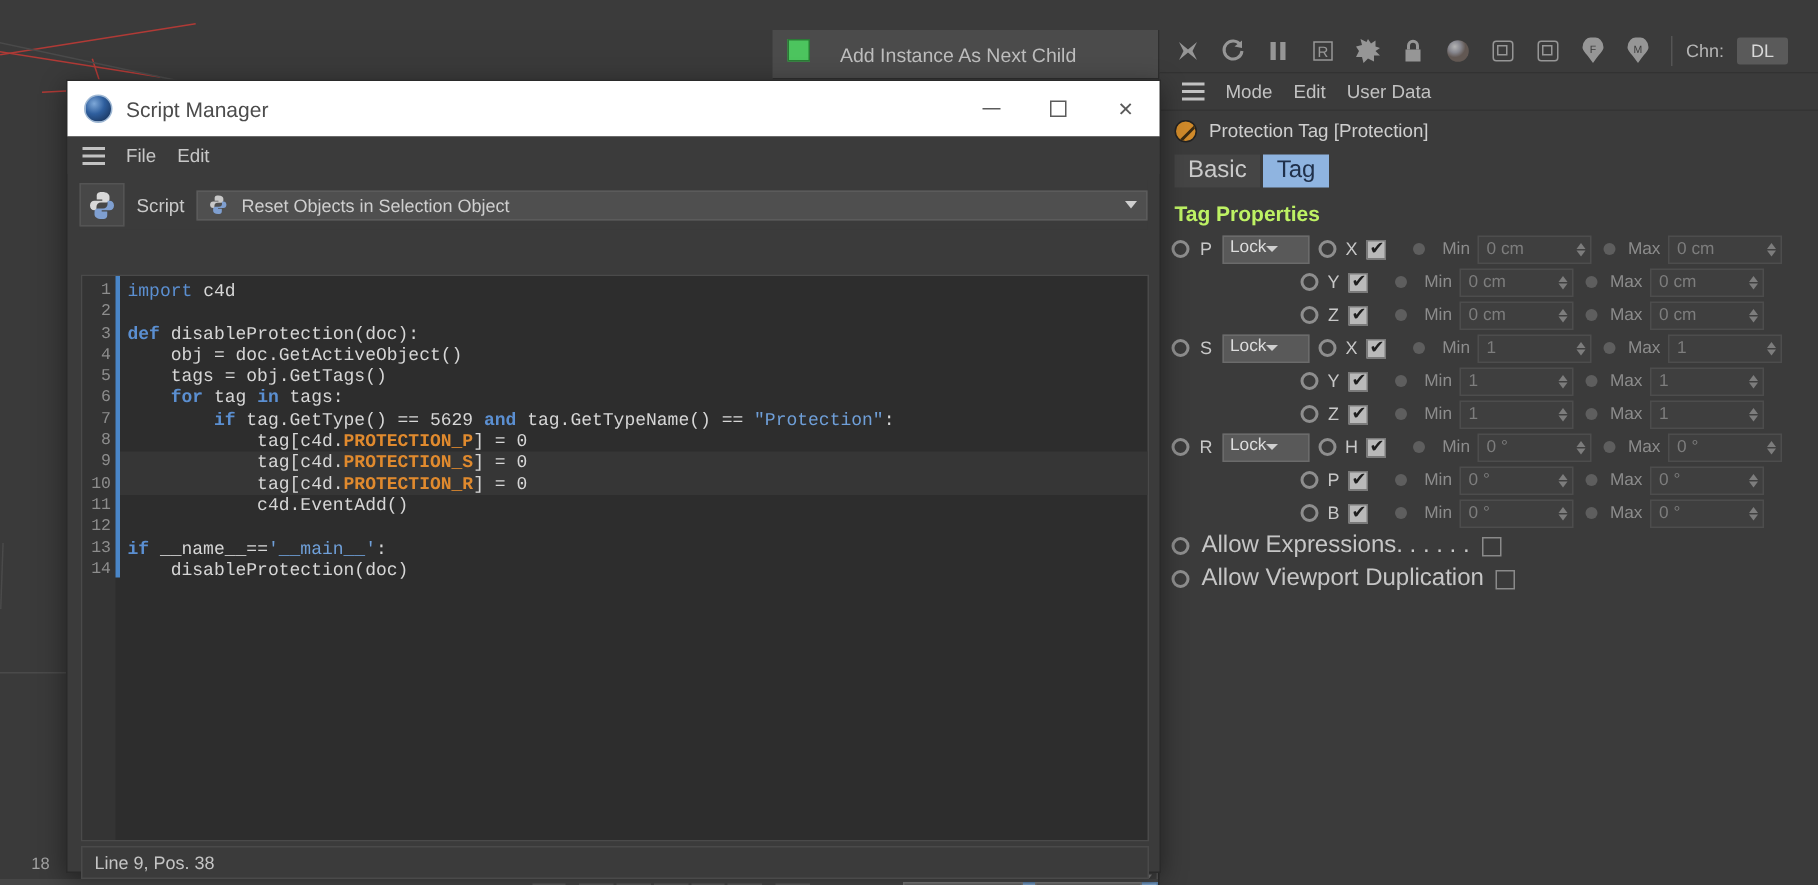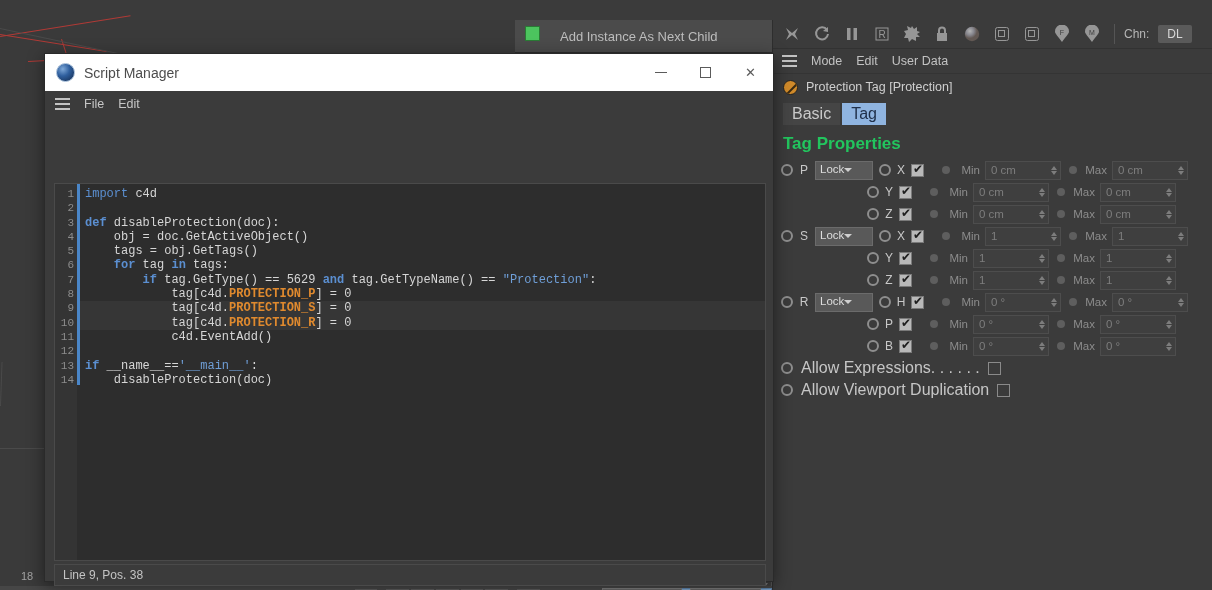--- a/index.html
+++ b/index.html
@@ -46,42 +46,42 @@
   }
   .tagbar .ticon { width: 26px; height: 24px; display: flex; align-items: center;
     justify-content: center; opacity: .62; }
   .tagbar .sep { width: 1px; height: 20px; background: #555; margin: 0 5px; }
   .chn-label { color: #b6b6b6; font-size: 12px; margin-right: 5px; }
   .chn-val { background: #5a5a5a; color: #d8d8d8; font-size: 12px;
      padding: 2px 9px; border-radius: 2px; }
 
   .am-menubar {
     height: 25px; background: #3b3b3b; display: flex; align-items: center;
-    gap: 14px; padding-left: 9px; border-bottom: 1px solid #343434;
+    gap: 14px; padding-left: 15px; border-bottom: 1px solid #343434;
   }
   .am-menubar .mi { color: #c2c2c2; font-size: 12.5px; }
   .hamburger { display: inline-block; width: 15px; }
   .hamburger i { display: block; height: 2px; background: #c2c2c2; margin: 3px 0; }
 
   .am-objrow { height: 26px; display: flex; align-items: center; gap: 8px; padding-left: 10px; }
   .am-objrow .tagdot {
     width: 15px; height: 15px; border-radius: 50%;
     background: #d08a2a; border: 1px solid #222; position: relative; overflow: hidden;
   }
   .am-objrow .tagdot::after {
     content: ''; position: absolute; left: -2px; top: 6px; width: 22px; height: 2px;
     background: #3a2a12; transform: rotate(-45deg);
   }
   .am-objname { color: #cfcfcf; font-size: 12.5px; }
 
   .am-tabs { display: flex; gap: 2px; padding-left: 10px; margin-top: 3px; }
   .am-tab { font-size: 16px; padding: 2px 9px; color: #cacaca; background: #454545; }
   .am-tab.active { background: #8fb4e0; color: #20304a; }
 
-  .am-section { color: #22c55e; font-size: 17px; font-weight: bold;
+  .am-section { color: #bef264; font-size: 14px; font-weight: bold;
      padding: 9px 0 5px 10px; }
 
   .prop-row { display: flex; align-items: center; height: 22px; padding-left: 8px; }
   .radio {
     width: 12px; height: 12px; border-radius: 50%; border: 2px solid #8e8e8e;
     background: #3b3b3b; flex: none;
   }
   .radio.small { width: 8px; height: 8px; border: none; background: #5e5e5e; }
   .pr-letter { width: 20px; text-align: center; color: #c8c8c8; font-size: 12px; }
   .pr-letter.left { width: 22px; text-align: center; }
@@ -661,20 +661,37 @@
     <div class="sm-menubar">
       <span class="hamburger">
           <i></i>
           <i></i>
           <i></i>
         </span>
       <span class="mi">File</span>
       <span class="mi">Edit</span>
     </div>
 
+    <div class="sm-toolbar">
+      <span class="py-logo">
+        <svg width="22" height="22" viewBox="0 0 22 22">
+          <path d="M11 2 C7.5 2 7.5 3.5 7.5 5.2 V7 H11.2 V7.8 H6 C4.2 7.8 3 9 3 11 C3 13 4.2 14.2 6 14.2 H7.3 V12 C7.3 10.2 8.5 9 10.3 9 H13.8 C15.2 9 16 8 16 6.6 V5.2 C16 3.5 14.5 2 11 2 Z" fill="#d8d8d8"></path>
+          <path d="M11 20 C14.5 20 14.5 18.5 14.5 16.8 V15 H10.8 V14.2 H16 C17.8 14.2 19 13 19 11 C19 9 17.8 7.8 16 7.8 H14.7 V10 C14.7 11.8 13.5 13 11.7 13 H8.2 C6.8 13 6 14 6 15.4 V16.8 C6 18.5 7.5 20 11 20 Z" fill="#7f9fd0"></path>
+        </svg>
+      </span>
+      <span class="sm-script-lbl">Script</span>
+      <span class="sm-combo">
+        <svg width="15" height="15" viewBox="0 0 22 22">
+          <path d="M11 2 C7.5 2 7.5 3.5 7.5 5.2 V7 H11.2 V7.8 H6 C4.2 7.8 3 9 3 11 C3 13 4.2 14.2 6 14.2 H7.3 V12 C7.3 10.2 8.5 9 10.3 9 H13.8 C15.2 9 16 8 16 6.6 V5.2 C16 3.5 14.5 2 11 2 Z" fill="#c8c8c8"></path>
+          <path d="M11 20 C14.5 20 14.5 18.5 14.5 16.8 V15 H10.8 V14.2 H16 C17.8 14.2 19 13 19 11 C19 9 17.8 7.8 16 7.8 H14.7 V10 C14.7 11.8 13.5 13 11.7 13 H8.2 C6.8 13 6 14 6 15.4 V16.8 C6 18.5 7.5 20 11 20 Z" fill="#7f9fd0"></path>
+        </svg>
+        <span>Reset Objects in Selection Object</span>
+        <span class="caret2"></span>
+      </span>
+    </div>
 
     <div class="editor-wrap">
       <div class="gutter" id="gutter-host">
           <div>1</div>
           <div>2</div>
           <div>3</div>
           <div>4</div>
           <div>5</div>
           <div>6</div>
           <div>7</div>

